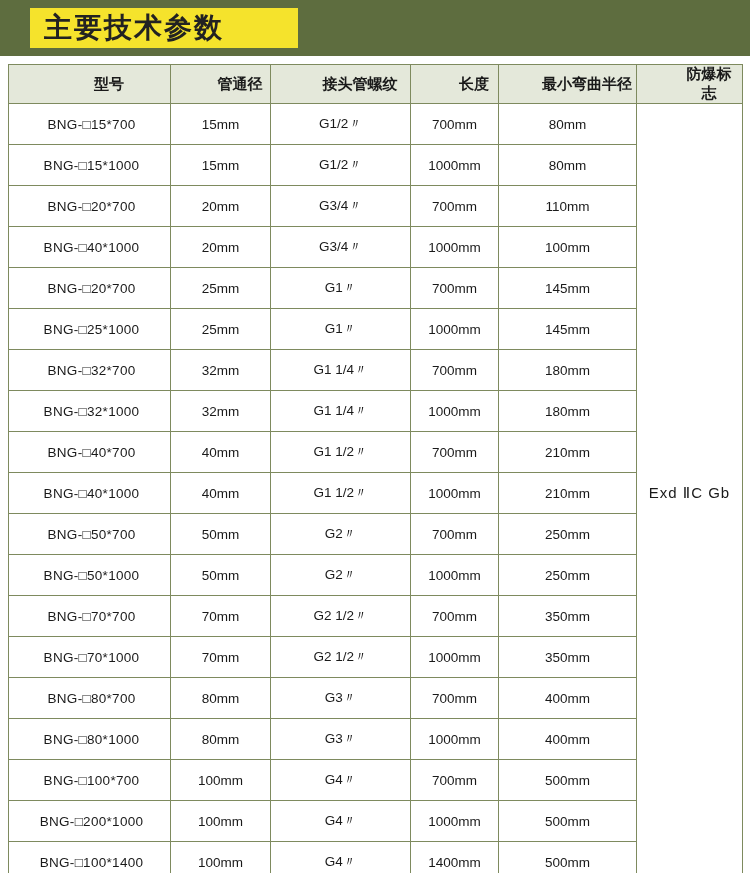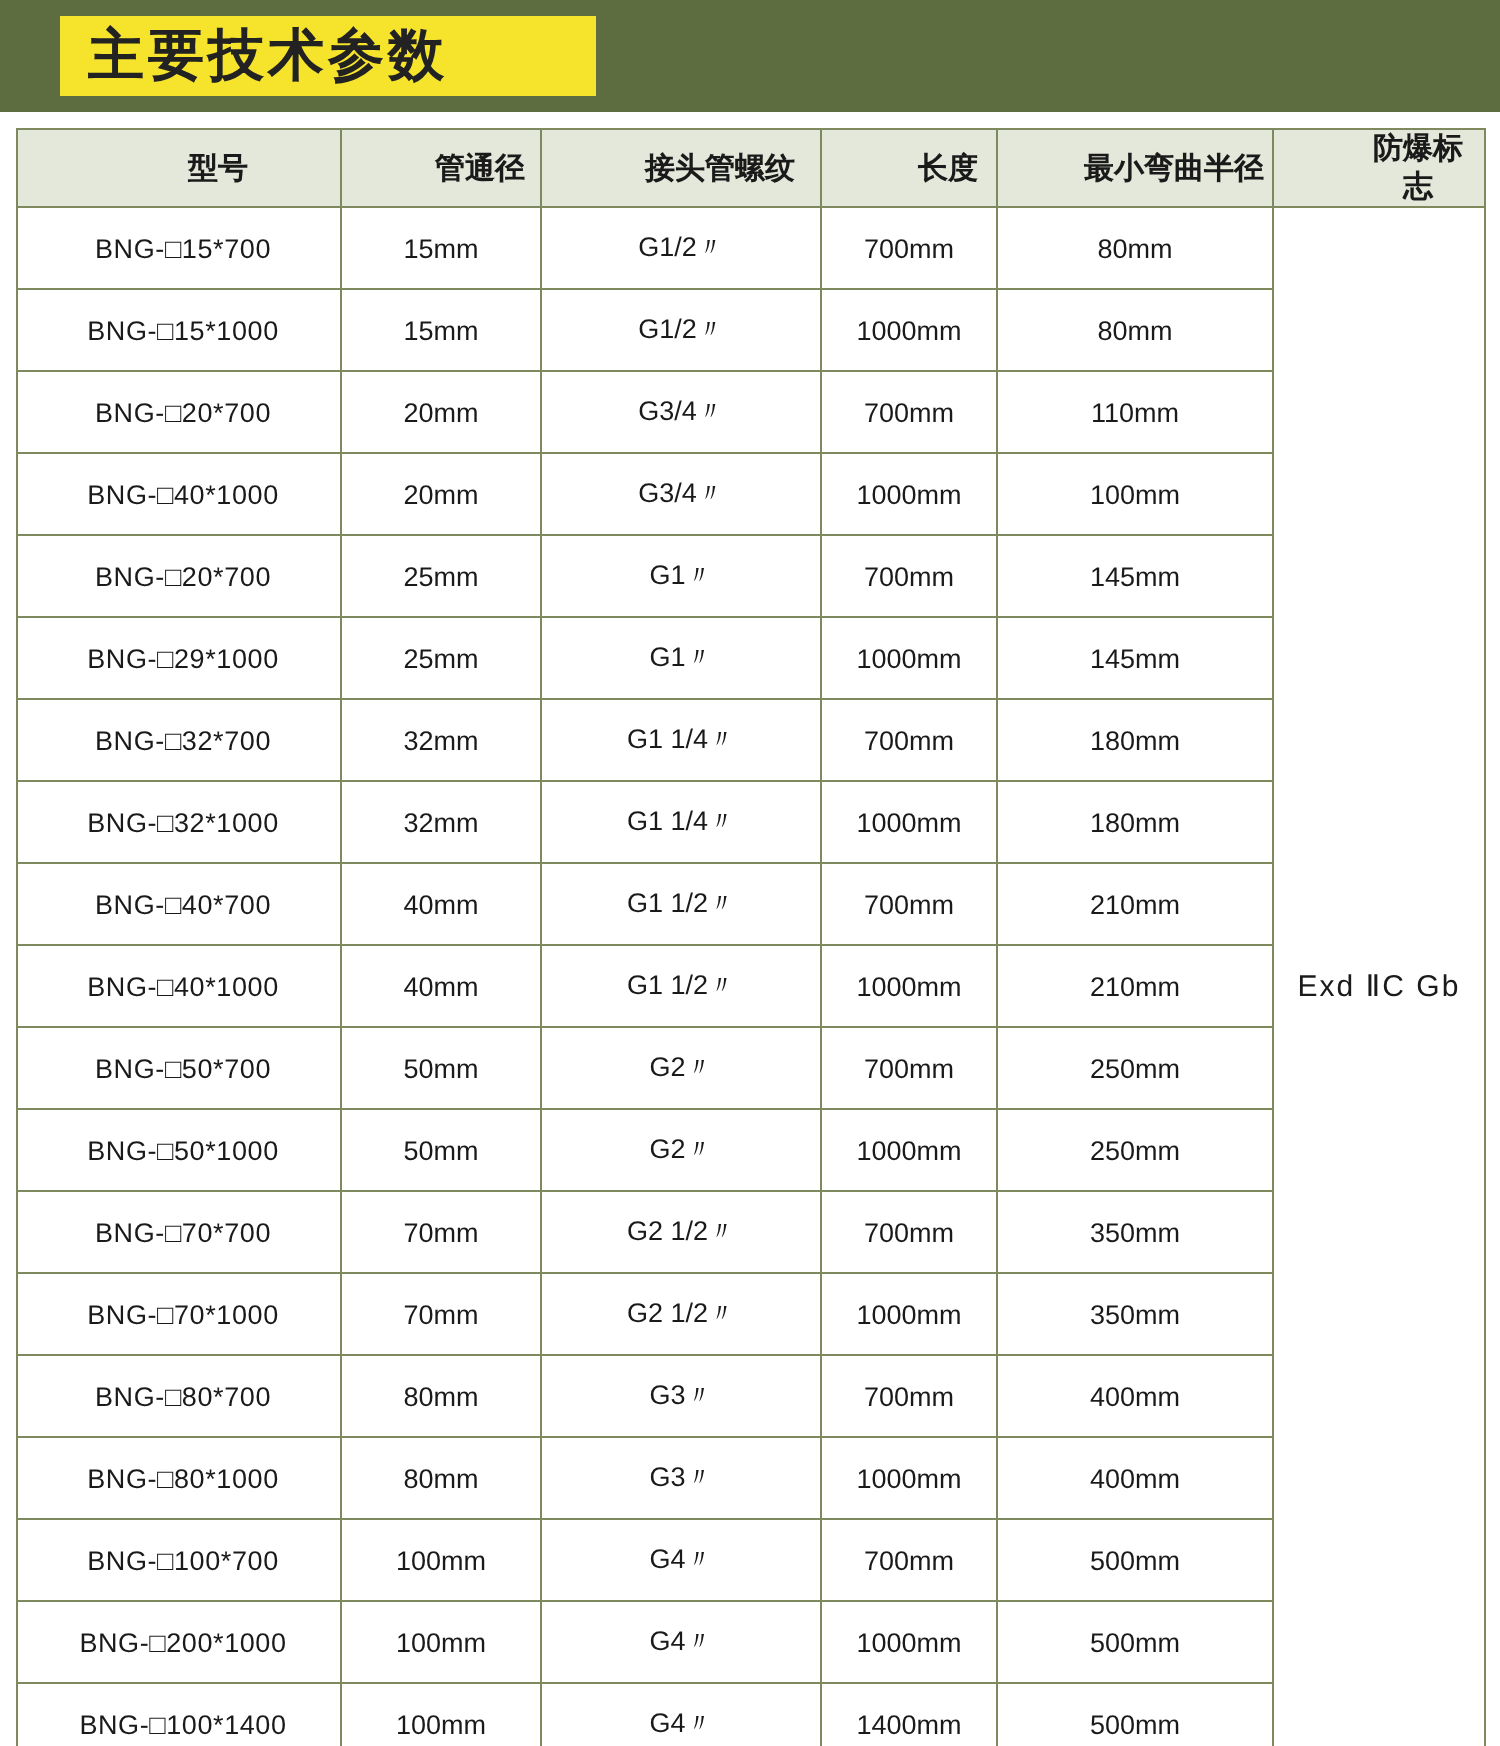--- a/index.html
+++ b/index.html
@@ -157,21 +157,21 @@
             <td>100mm</td>
           </tr>
           <tr>
             <td class="model">BNG-□20*700</td>
             <td>25mm</td>
             <td>G1〃</td>
             <td>700mm</td>
             <td>145mm</td>
           </tr>
           <tr>
-            <td class="model">BNG-□29*1000</td>
+            <td class="model">BNG-□25*1000</td>
             <td>25mm</td>
             <td>G1〃</td>
             <td>1000mm</td>
             <td>145mm</td>
           </tr>
           <tr>
             <td class="model">BNG-□32*700</td>
             <td>32mm</td>
             <td>G1 1/4〃</td>
             <td>700mm</td>

